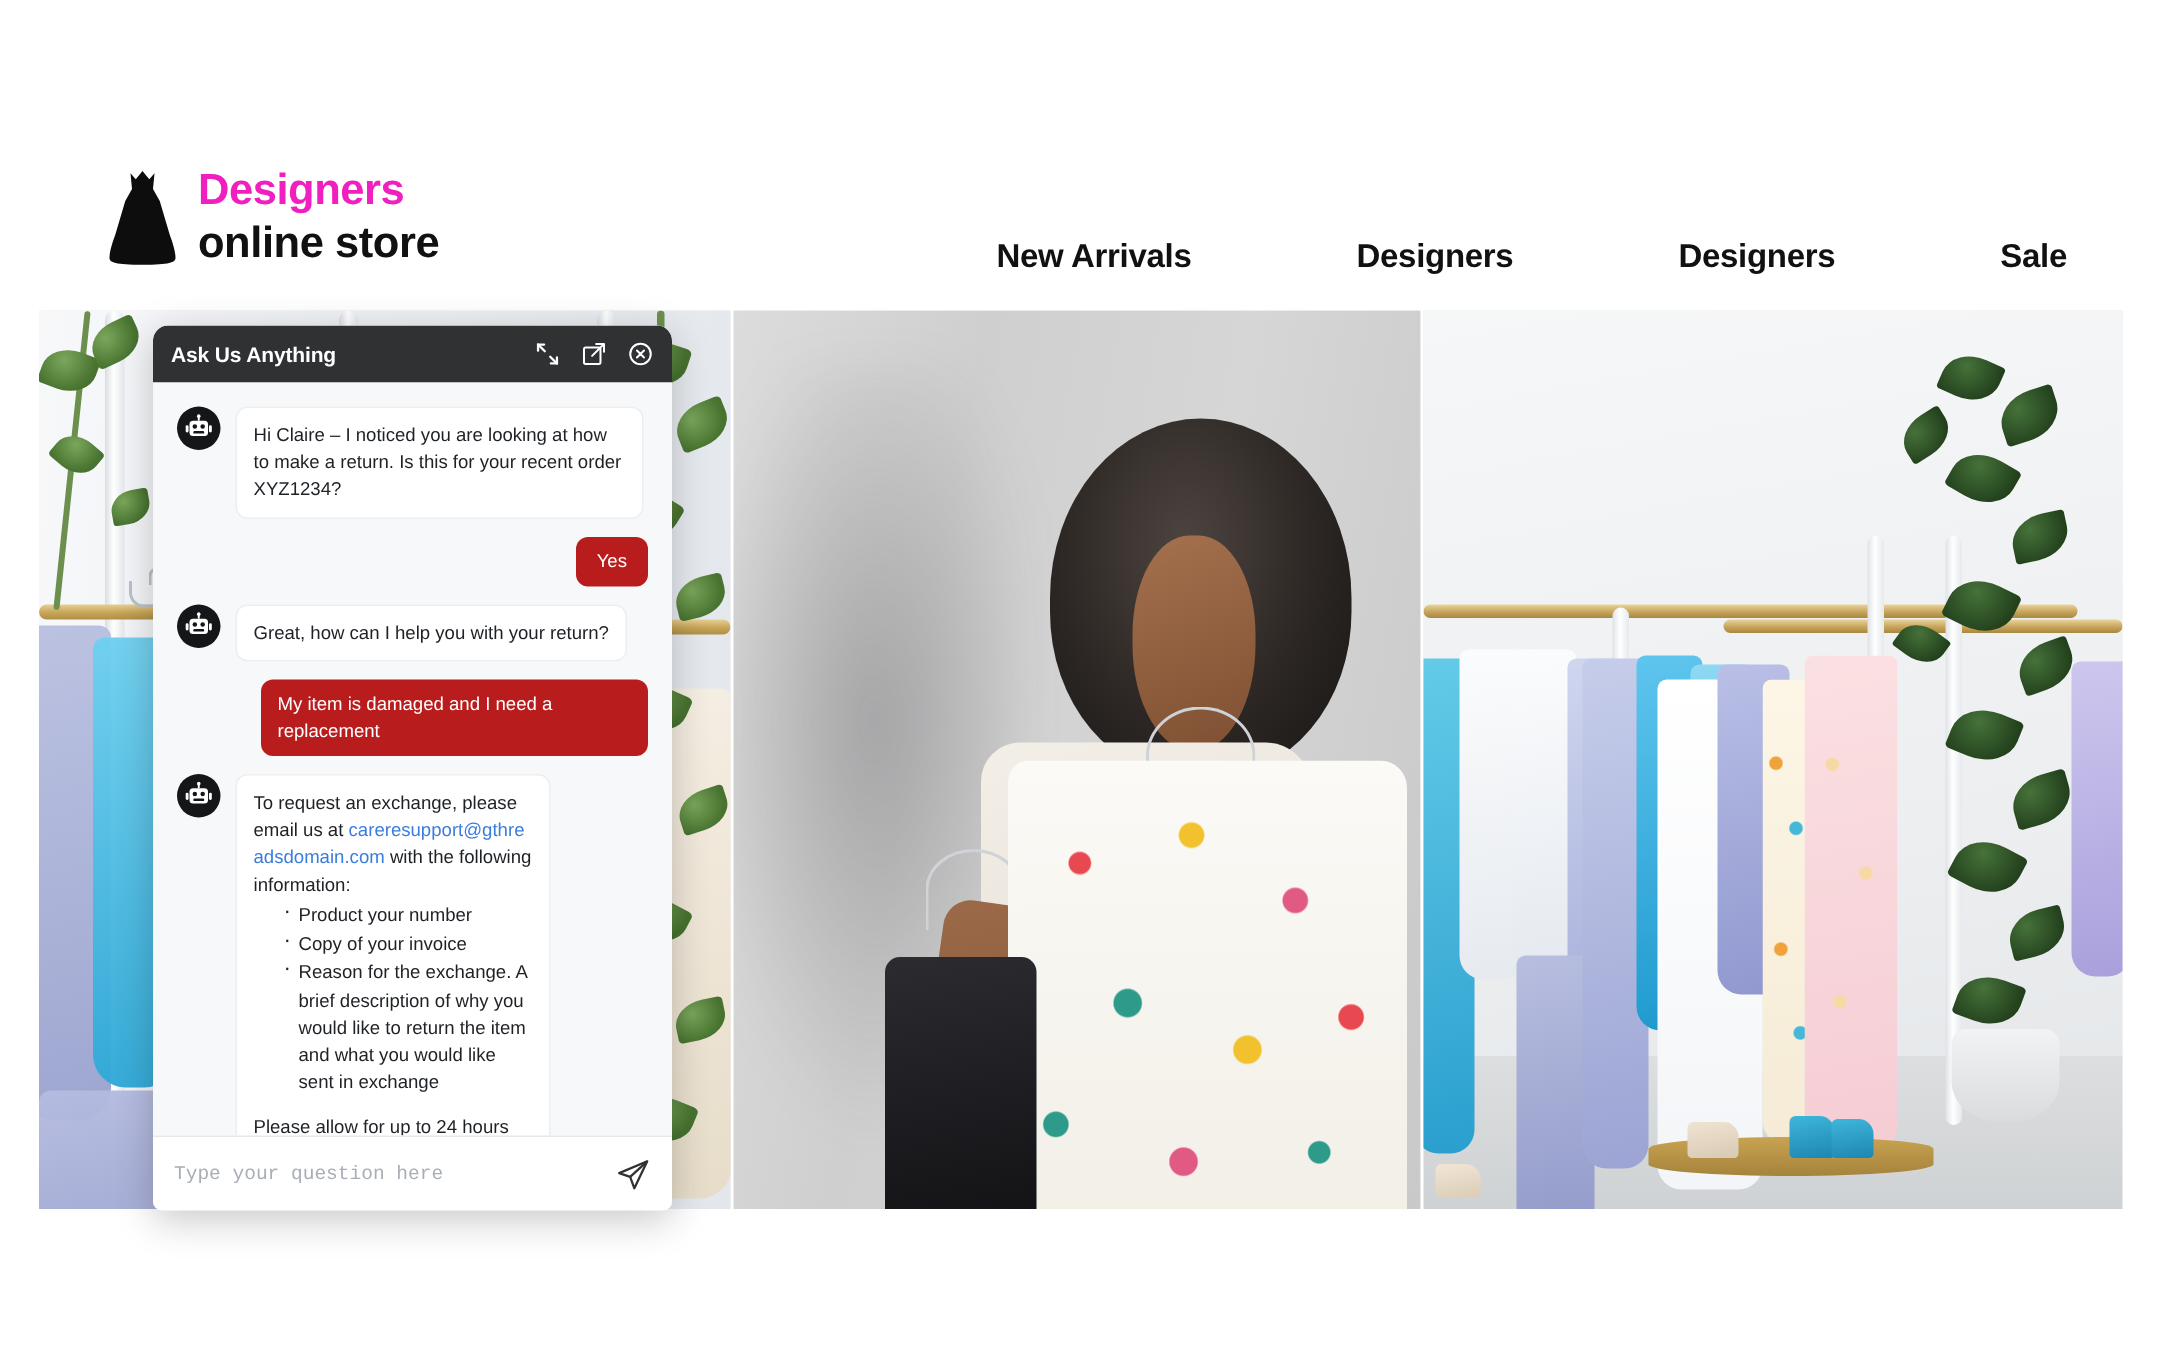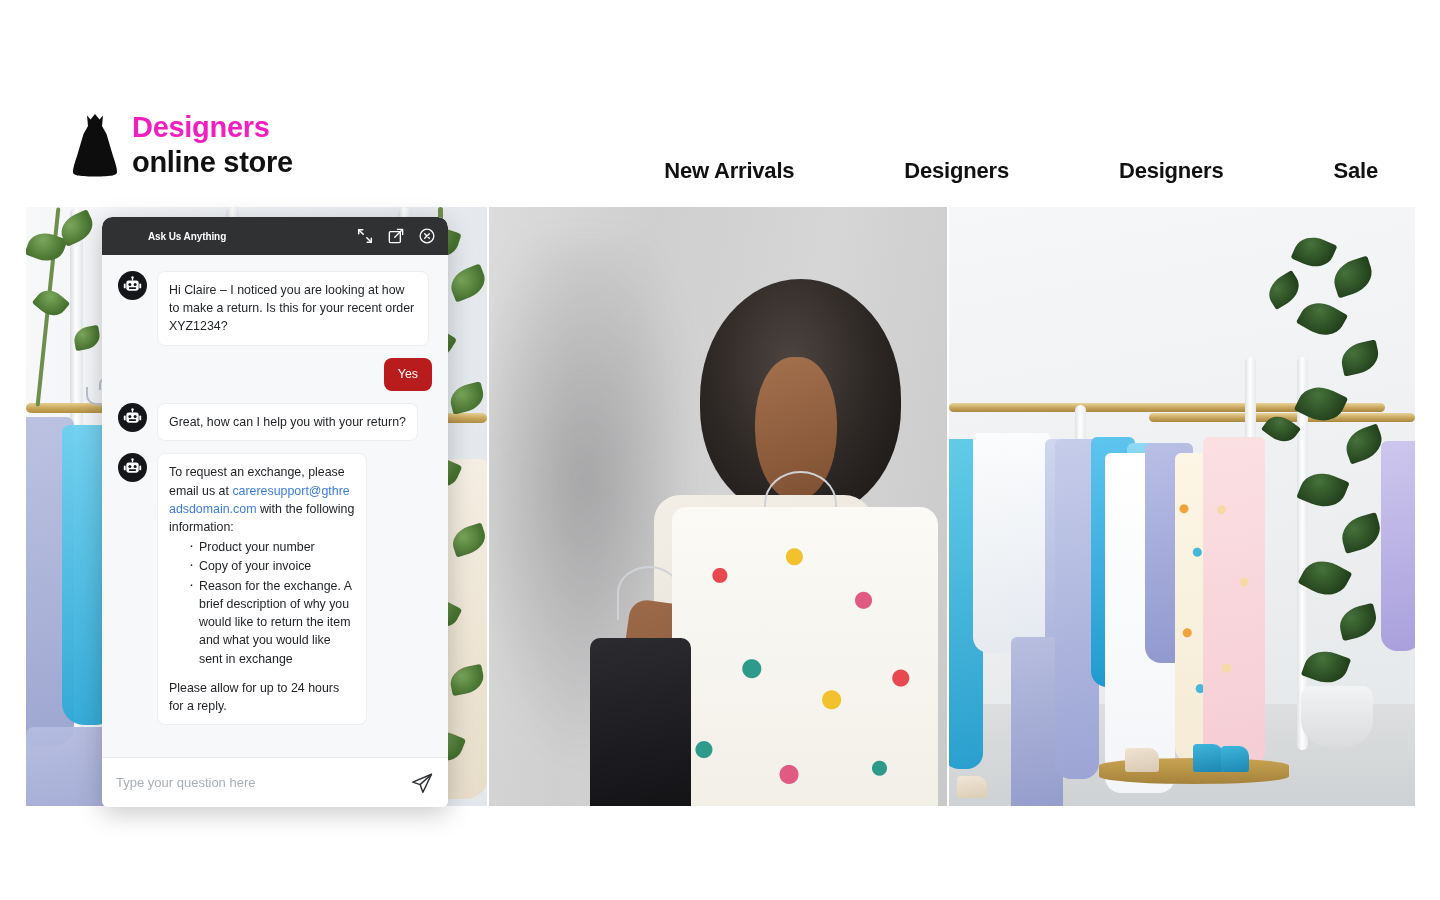--- a/index.html
+++ b/index.html
@@ -130,21 +130,21 @@
     background: #f7f8f9;
     box-shadow: 0 6px 26px rgba(0,0,0,.22);
     display: flex; flex-direction: column; overflow: hidden;
     z-index: 30;
   }
   .chat-header {
     height: 38px; background: #2f3133; color: #fff;
     display: flex; align-items: center; padding: 0 12px;
     border-radius: 10px 10px 0 0; flex: 0 0 38px;
   }
-  .chat-title { font-size: 10px; font-weight: 700; letter-spacing:-0.1px;margin-left:34px; }
+  .chat-title { font-size: 14px; font-weight: 700; letter-spacing:-0.1px; }
   .chat-actions { margin-left: auto; display: flex; align-items: center; gap: 13px; }
   .chat-actions svg { display:block; cursor:pointer; }
 
   .chat-body {
     flex: 1 1 auto; background: #f7f8f9;
     padding: 16px 16px 10px 16px; overflow: hidden;
     display: flex; flex-direction: column; gap: 12px;
   }
   .msg-row { display: flex; align-items: flex-start; gap: 10px; }
   .msg-row.user { justify-content: flex-end; }
@@ -173,21 +173,21 @@
   .msg-spacer { height: 10px; }
   .tail-gap { flex: 1 1 auto; }
 
   .chat-input-bar {
     flex: 0 0 50px; height: 50px; background: #fff;
     border-top: 1px solid #e6e8ea;
     display: flex; align-items: center; padding: 0 14px;
   }
   .chat-input {
     flex: 1 1 auto; border: none; outline: none; background: transparent;
-    font-family: Liberation Sans, sans-serif; font-size: 13px; color: #14532d;
+    font-family: Liberation Mono, monospace; font-size: 13px; color: #14532d;
   }
   .chat-input::placeholder { color: #a8aeb6; }
   .send-btn { background:none;border:none;padding:0;cursor:pointer; display:flex; }
 </style>
 </head>
 <body>
 
 <div class="page">
 
   <header class="site-header">
@@ -406,20 +406,23 @@
             <circle cx="12" cy="1.8" r="1.5" fill="#fff"></circle>
             <rect x="4.2" y="5.6" width="15.6" height="13" rx="3" fill="#fff"></rect>
             <circle cx="8.7" cy="10.6" r="1.9" fill="#141619"></circle>
             <circle cx="15.3" cy="10.6" r="1.9" fill="#141619"></circle>
             <rect x="7.4" y="14.3" width="9.2" height="2.2" rx="1" fill="#141619"></rect>
           </svg>
         </span>
         <div class="bubble-bot">Great, how can I help you with your return?</div>
       </div>
 
+      <div class="msg-row user">
+        <div class="bubble-user">My item is damaged and I need a replacement</div>
+      </div>
 
       <div class="msg-row bot">
         <span class="avatar">
           <svg width="19" height="19" viewBox="0 0 24 24">
             <rect x="1" y="9.5" width="2.4" height="6" rx="1.1" fill="#fff"></rect>
             <rect x="20.6" y="9.5" width="2.4" height="6" rx="1.1" fill="#fff"></rect>
             <rect x="11.2" y="1.6" width="1.6" height="4" fill="#fff"></rect>
             <circle cx="12" cy="1.8" r="1.5" fill="#fff"></circle>
             <rect x="4.2" y="5.6" width="15.6" height="13" rx="3" fill="#fff"></rect>
             <circle cx="8.7" cy="10.6" r="1.9" fill="#141619"></circle>

